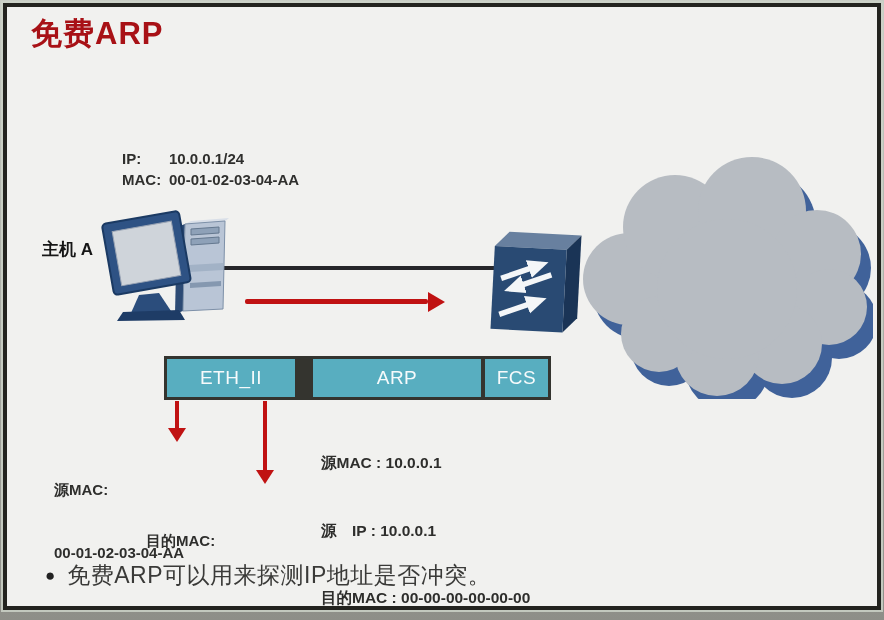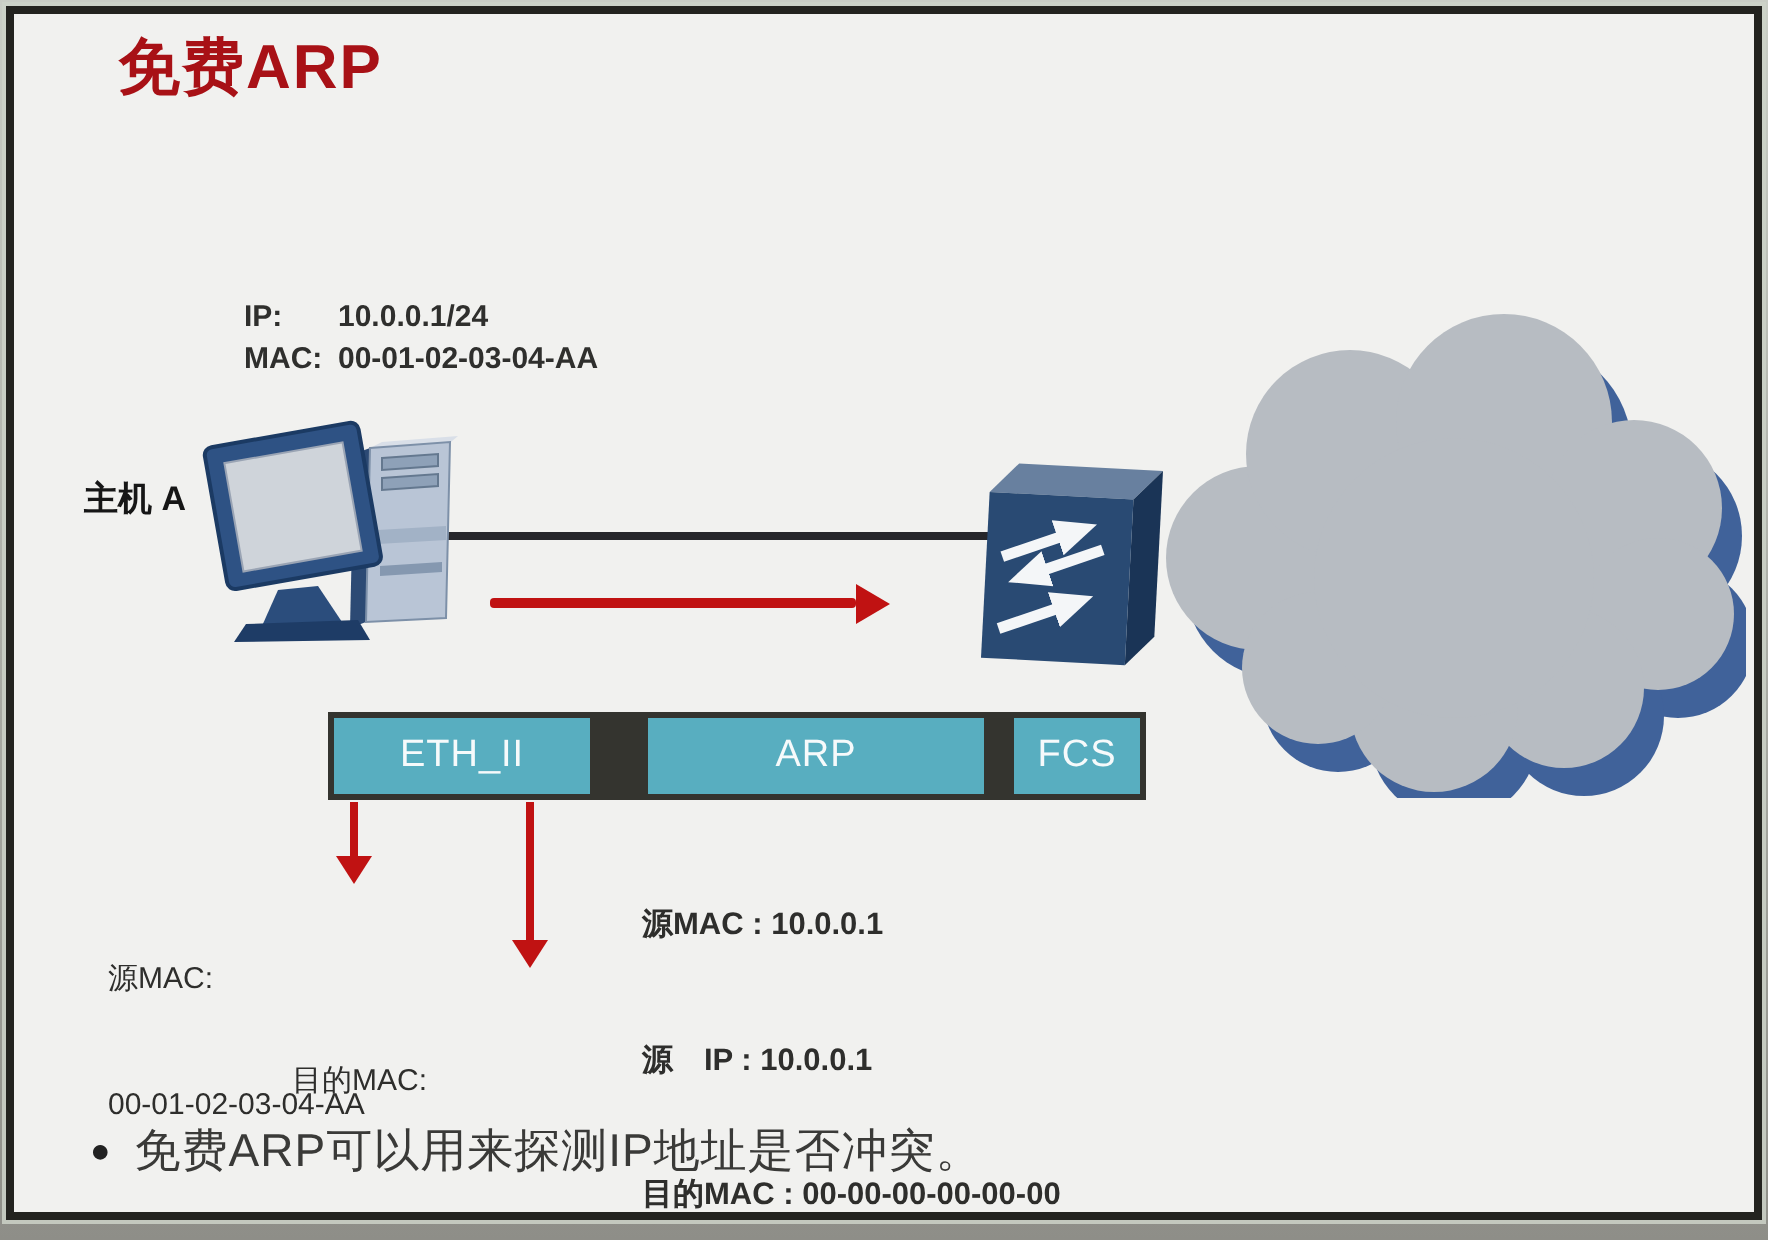--- a/index.html
+++ b/index.html
@@ -15,21 +15,21 @@
     width: 878px; height: 607px;
     border: 4px solid #23231f;
     background: #f1f1ef;
     box-shadow: 0 0 0 2px rgba(205,210,200,.85);
   }
   .abs { position: absolute; }
 
   .title {
     left: 24px; top: 6px;
     font-size: 31px; font-weight: bold;
-    color: #a81116; letter-spacing: 1px; margin-left: 28px;
+    color: #a81116; letter-spacing: 1px;
   }
 
   .ipmac { left: 103px; top: 141px; font-size: 15px; font-weight: bold; color: #2f2f2d; line-height: 21px; }
   .ipmac .row { display: flex; margin-left: 12px; }
   .ipmac .lbl { width: 47px; }
 
   .hostname { left: 35px; top: 231px; font-size: 17px; font-weight: bold; color: #161616; }
 
   .link-line { left: 200px; top: 259px; width: 296px; height: 4px; background: #26262a; }
 
@@ -45,35 +45,35 @@
   .varrow .head { position: absolute; left: 0; bottom: 0; width: 0; height: 0;
     border-left: 9px solid transparent; border-right: 9px solid transparent; border-top: 14px solid #c01212; }
   .v1 { left: 161px; top: 394px; height: 41px; }
   .v1 .line { height: 29px; }
   .v2 { left: 249px; top: 394px; height: 83px; }
   .v2 .line { height: 71px; }
 
   
   .packet {
     left: 157px; top: 349px;
-    display: flex; gap: 15px;
+    display: flex; gap: 4px;
     background: #34342f; padding: 3px;
     height: 44px;
   }
   .seg {
     background: #58aec0; color: #f6fafb;
     display: flex; align-items: center; justify-content: center;
     font-size: 19px; letter-spacing: .5px;
     height: 38px;
   }
   .seg-eth { width: 128px; }
   .seg-arp { width: 168px; margin-left: 14px; }
   .seg-fcs { width: 63px; }
 
-  .annot { font-size: 15px; font-weight: normal; color: #2e2e2c; line-height: 21px; white-space: pre; }
+  .annot { font-size: 15px; font-weight: bold; color: #2e2e2c; line-height: 21px; white-space: pre; }
   .annot-src { left: 47px; top: 430px; }
   .annot-dst { left: 139px; top: 481px; }
 
   .arpfields { left: 314px; top: 400px; font-size: 15.5px; font-weight: bold; color: #2e2e2c; line-height: 22.5px; white-space: pre; }
 
   .footer { left: 38px; top: 553px; display: flex; align-items: center; color: #3a3a38; }
   .footer .bullet { font-size: 17px; margin-right: 12px; color: #222; }
   .footer .text { font-size: 23px; letter-spacing: .5px; }
 
   svg { display: block; }

